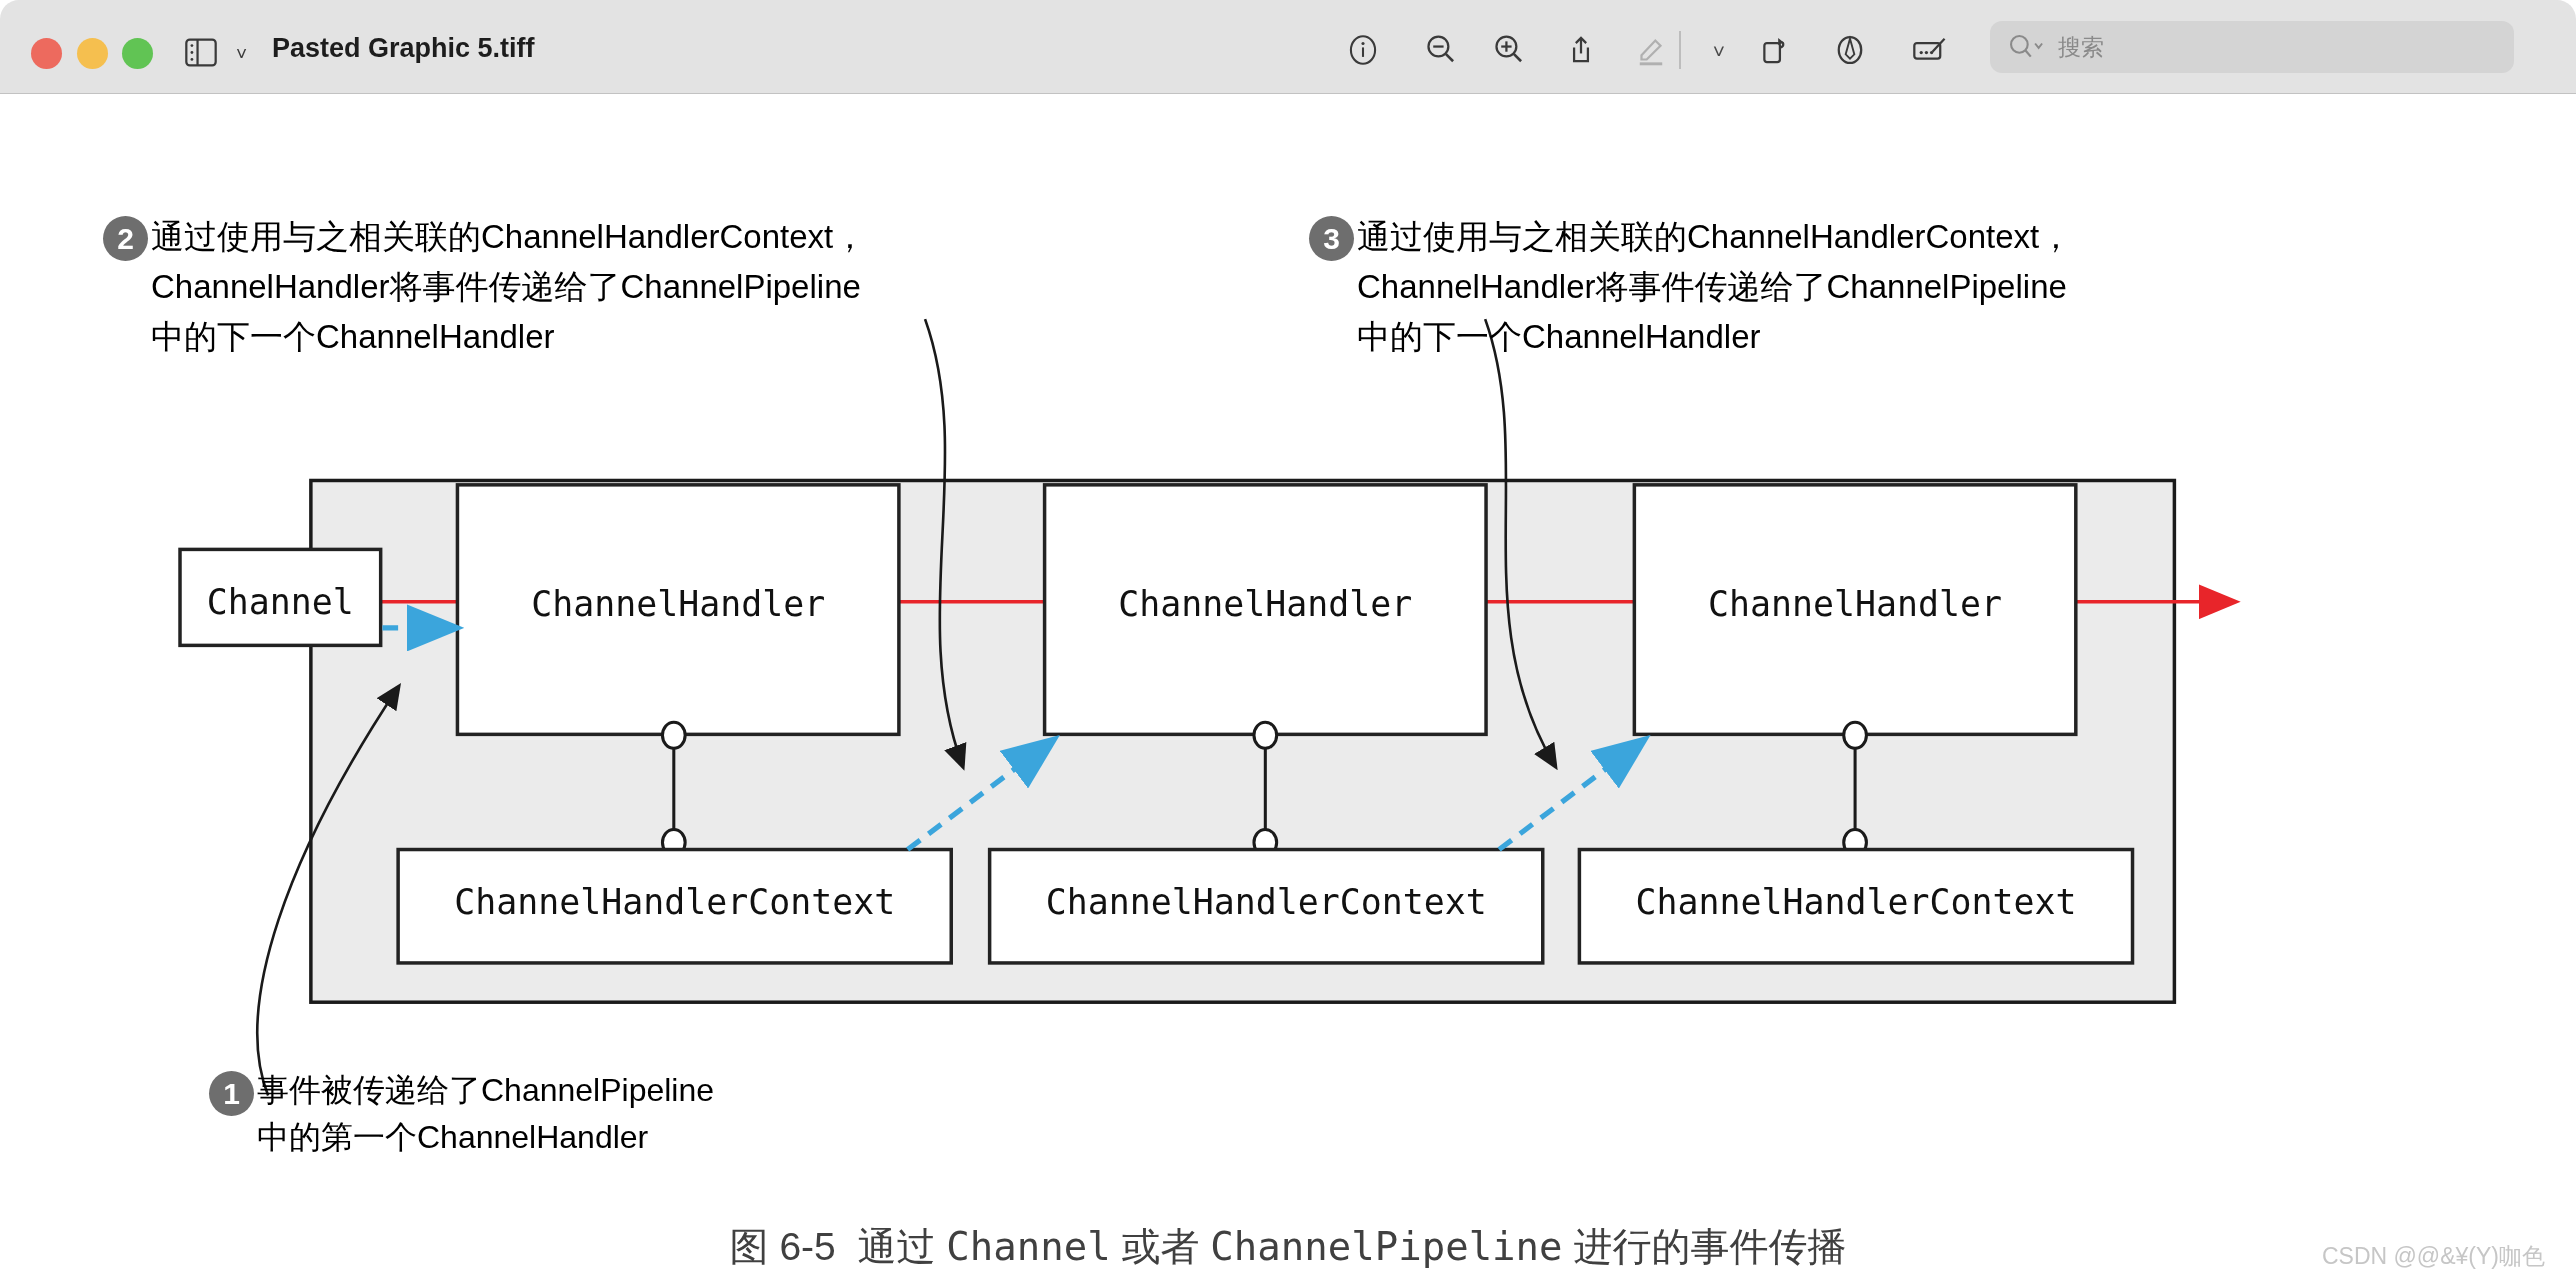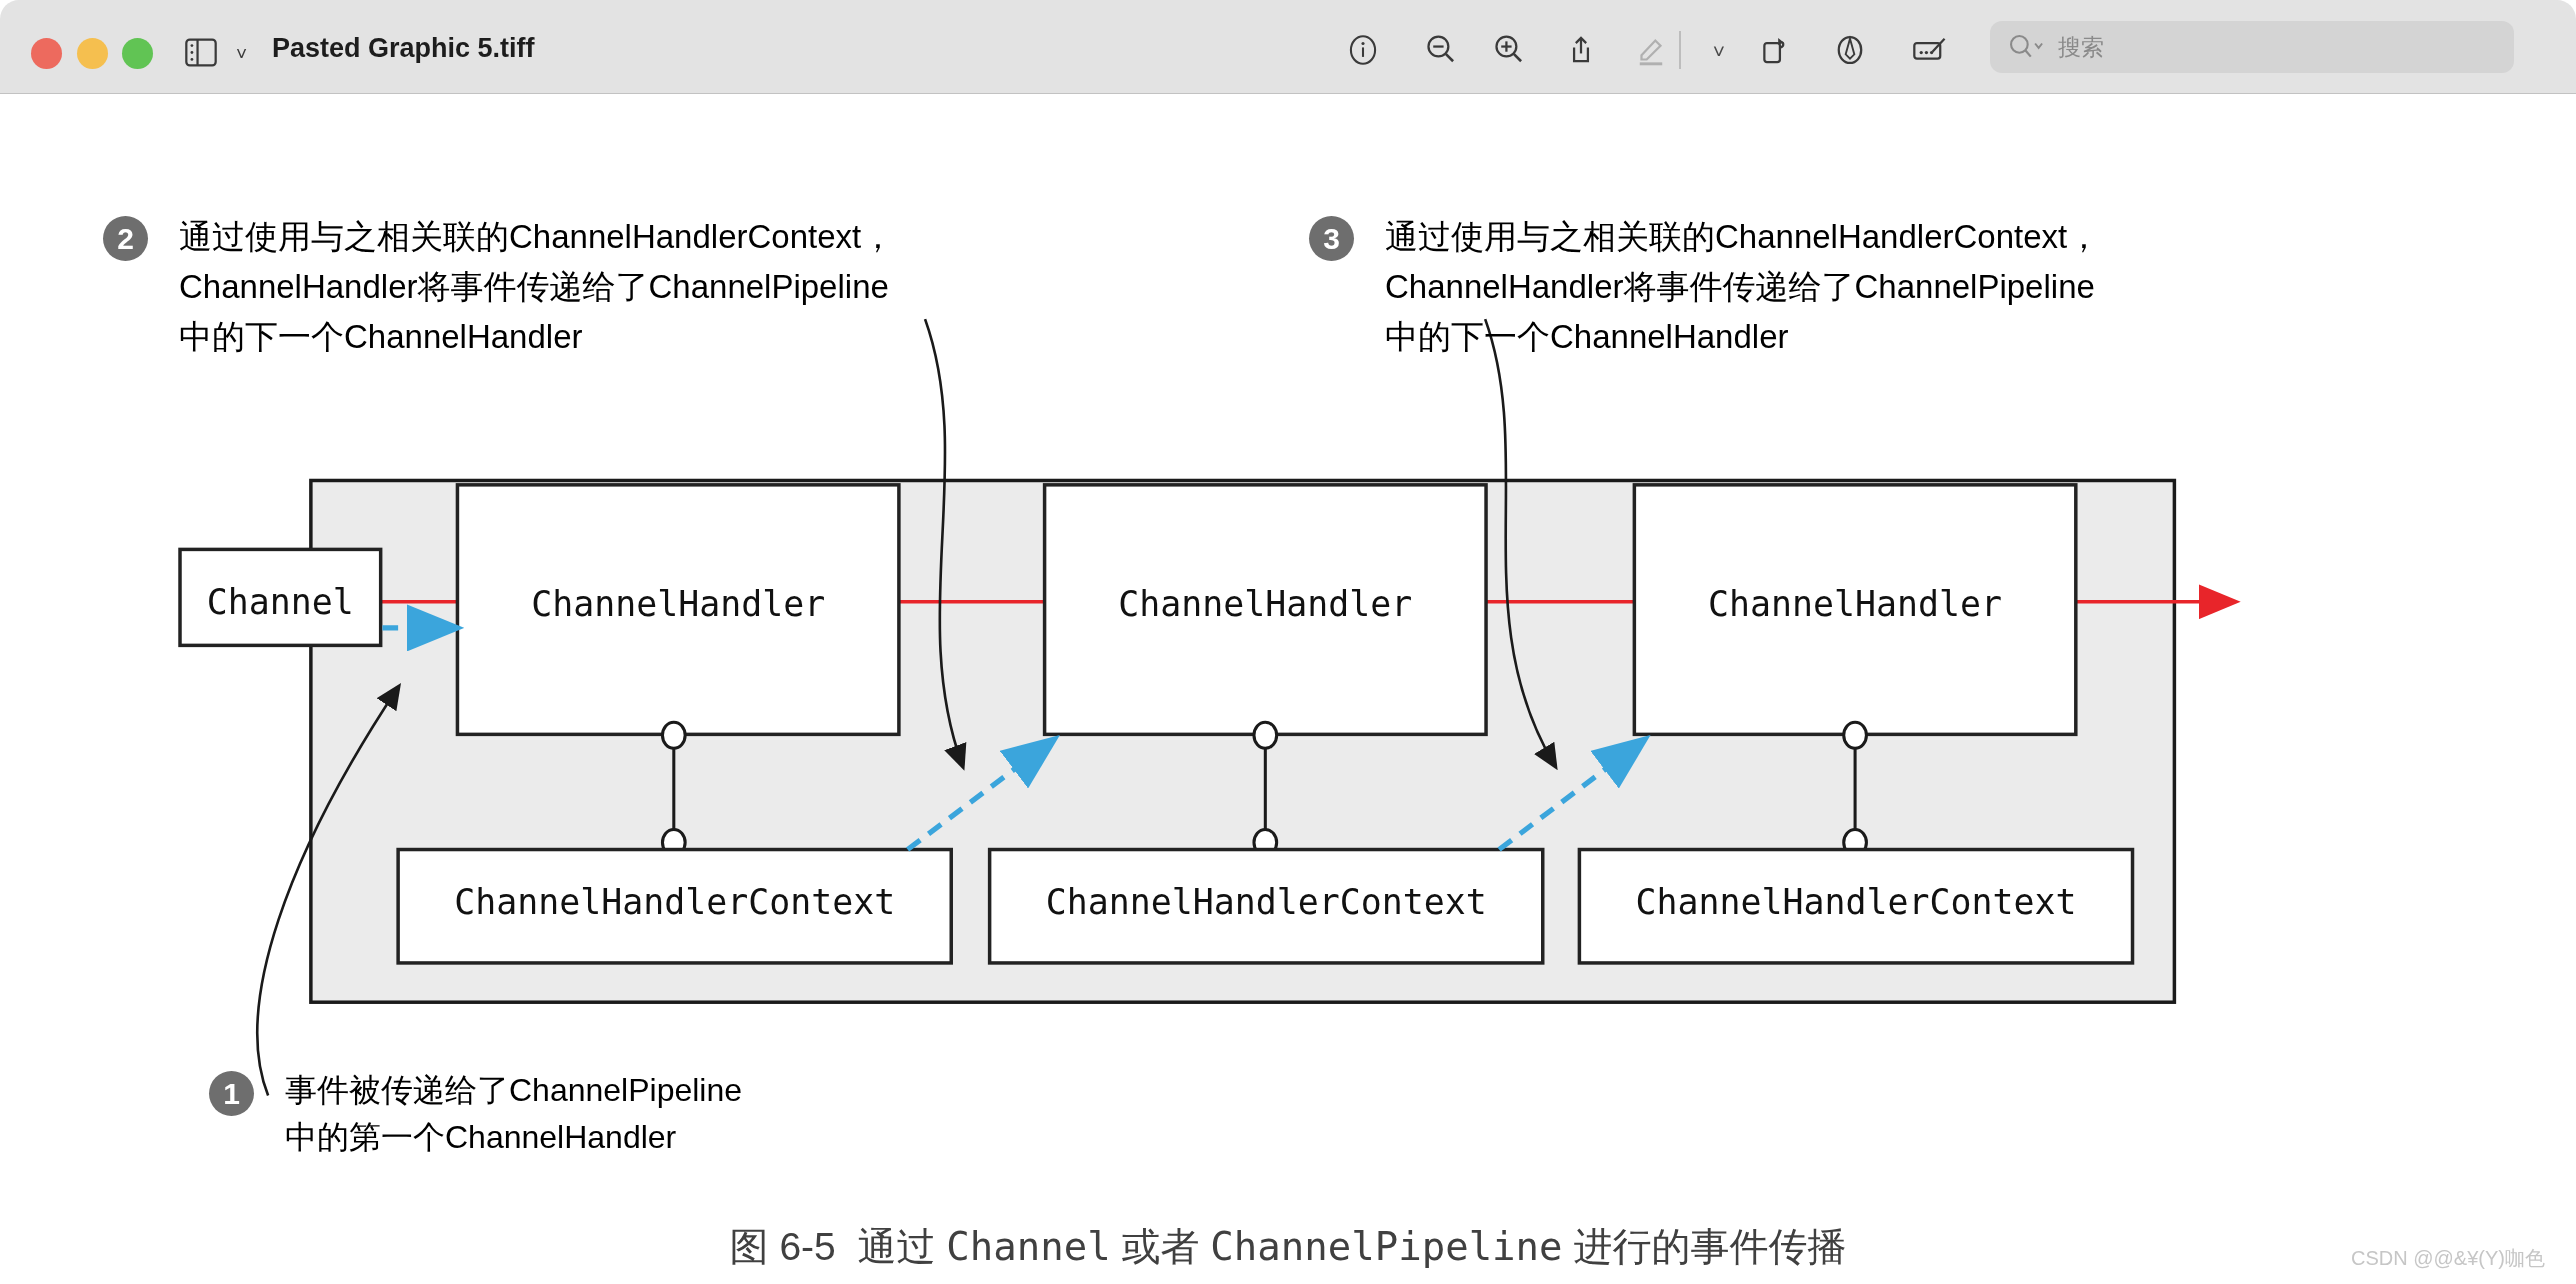--- a/index.html
+++ b/index.html
@@ -133,21 +133,21 @@
     border-radius: 50%;
     background: #6e6e6e;
     color: #ffffff;
     font-size: 30px;
     font-weight: bold;
     line-height: 45px;
     text-align: center;
   }
   .callout-text {
     position: absolute;
-    left: 76px; top: 0;
+    left: 48px; top: 0;
     font-size: 33px;
     line-height: 50px;
     color: #000000;
     white-space: pre;
   }
   #callout-2 { left: 103px; top: 118px; }
   #callout-3 { left: 1309px; top: 118px; }
   #callout-1 { left: 209px; top: 973px; }
   #callout-1 .callout-text { font-size: 32px; line-height: 47px; }
 
@@ -160,21 +160,21 @@
     font-size: 39px;
     color: #404040;
     white-space: pre;
   }
   #caption .mono {
     font-family: "DejaVu Sans Mono", "Liberation Mono", monospace;
   }
   #watermark {
     position: absolute;
     right: 31px; bottom: 12.2px;
-    font-size: 20px;
+    font-size: 23px;
     color: #c6c6c6;
     white-space: nowrap;
   }
 
   
   #diagram {
     position: absolute;
     left: 0; top: 0;
     width: 2576px;
     height: 1190px;

